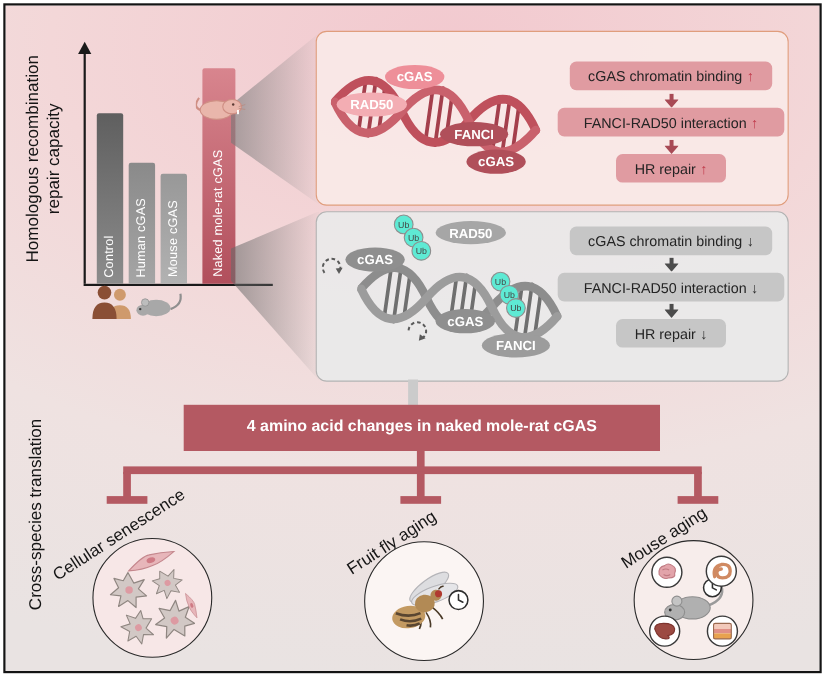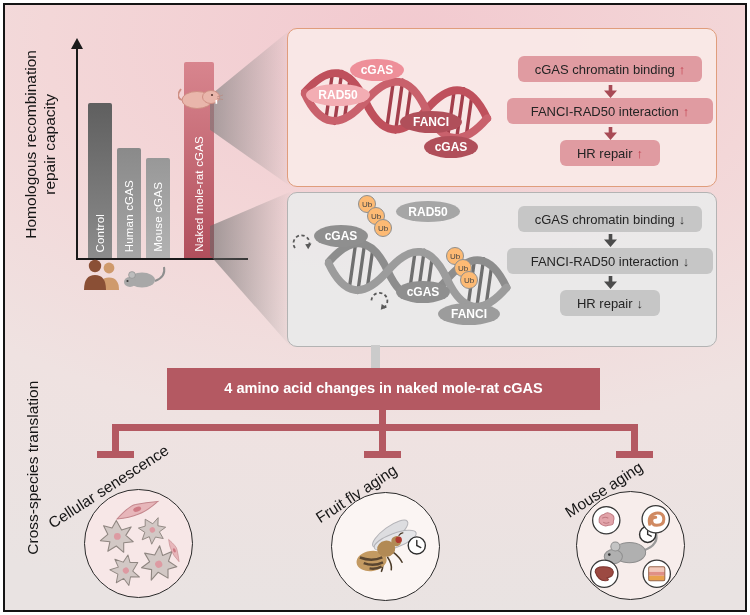--- a/index.html
+++ b/index.html
@@ -41,21 +41,21 @@
   .step-box.pink{background:#e09ba1;}
   .step-box.gray{background:#c6c6c6;}
   .step-arrow{font-weight:700;font-size:13px;}
   .step-arrow.up{color:#c03a4a;}
   .step-arrow.down{color:#2e2e2e;}
   .block-arrow{position:absolute;width:13px;height:13px;z-index:2;
     clip-path:polygon(36% 0,64% 0,64% 42%,100% 42%,50% 100%,0 42%,36% 42%);}
   .block-arrow.red{background:#a84a55;}
   .block-arrow.gray{background:#4c4c4c;}
 
-  .badge-ub{position:absolute;width:16px;height:16px;border-radius:50%;background:#fdba74;border:1px solid #8f8f8f;
+  .badge-ub{position:absolute;width:16px;height:16px;border-radius:50%;background:#5eead4;border:1px solid #8f8f8f;
     display:flex;align-items:center;justify-content:center;font-size:8px;color:#444;z-index:4;}
   .dashed-arrow{position:absolute;z-index:4;}
 
   
   .stem-gray{position:absolute;left:366px;top:340px;width:9px;height:25px;background:#cbcbcb;}
   .banner{position:absolute;left:162px;top:363px;width:433px;height:42px;background:#b45962;color:#fff;
           display:flex;align-items:center;justify-content:center;font-weight:700;
           font-size:14.5px;line-height:1.35;}
   .tree{position:absolute;background:#b45962;}
 

